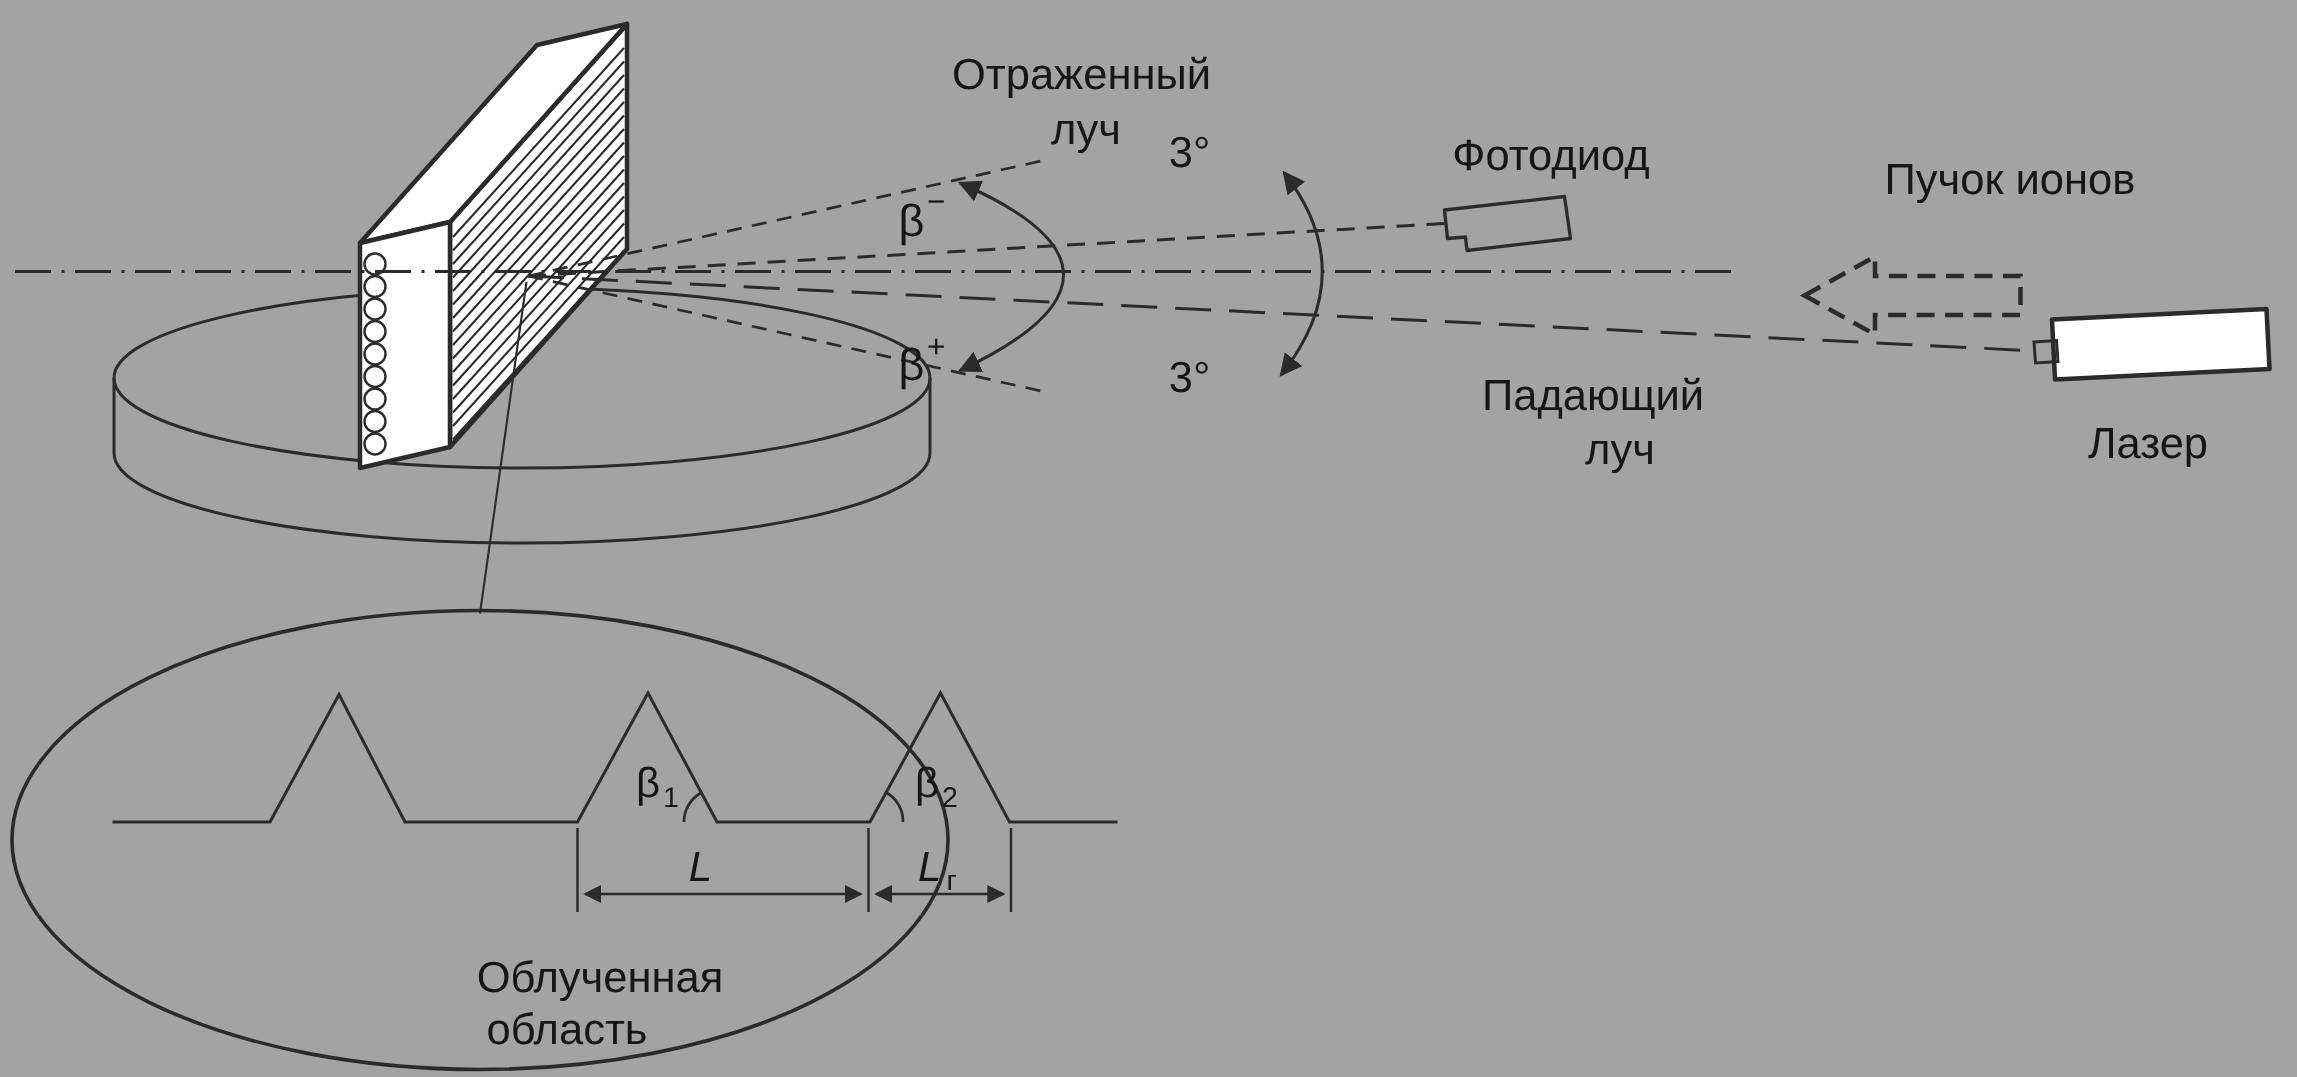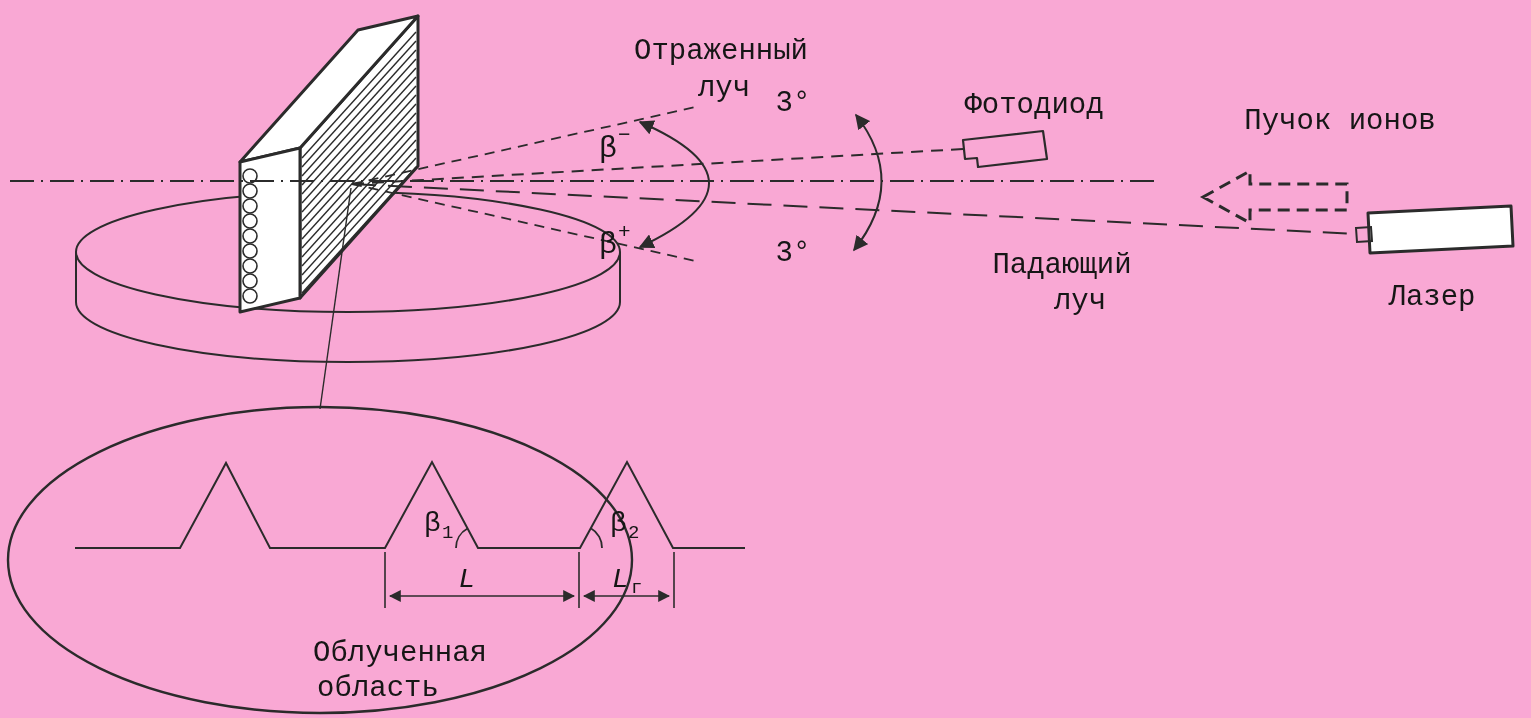--- a/index.html
+++ b/index.html
@@ -1,20 +1,20 @@
 <!DOCTYPE html>
 <html><head>
 <meta charset="utf-8">
 <style>
   html,body{margin:0;padding:0;background:#ffffff;}
   .canvas{
     position:relative;
     width:1531px;height:718px;
-    background:#f9a8d4;
-    font-family:Liberation Mono, monospace;
+    background:#a3a3a3;
+    font-family:Liberation Sans, sans-serif;
     overflow:hidden;
   }
   svg{position:absolute;left:0;top:0;}
   .stroke{stroke:#2b2b2b;fill:none;}
   .face{fill:#ffffff;stroke:#2b2b2b;stroke-width:3;stroke-linejoin:round;}
   text{fill:#161616;}
 </style>
 </head>
 <body>
 

